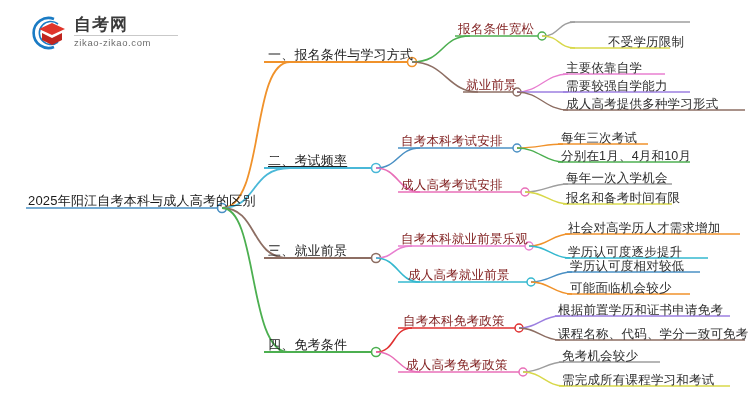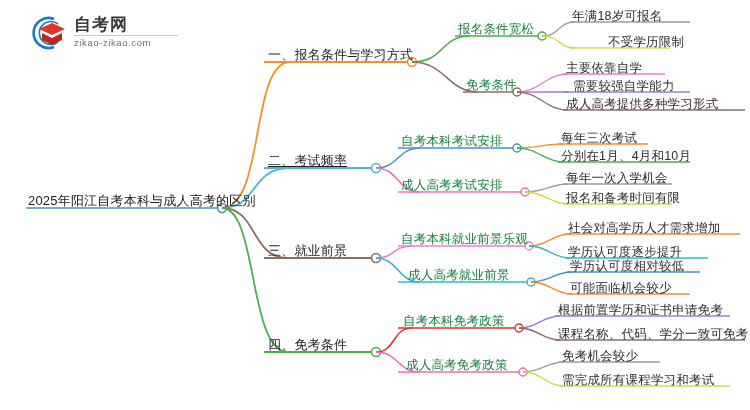--- a/index.html
+++ b/index.html
@@ -38,21 +38,21 @@
   .node-root {
     font-size: 13px;
     color: #1a1a1a;
   }
   .node-l1 {
     font-size: 13px;
     color: #222222;
   }
   .node-l2 {
     font-size: 12.5px;
-    color: #15803d;
+    color: #7f1d1d;
   }
   .node-l3 {
     font-size: 12.5px;
     color: #2d2d2d;
   }
   
   .logo-wrap {
     position: absolute;
     left: 28px;
     top: 12px;
@@ -203,26 +203,25 @@
     <div class="logo-text-cn">自考网</div>
     <div class="logo-rule"></div>
     <div class="logo-text-en">zikao-zikao.com</div>
   </div>
 
   <div class="node-label node-root" style="left:28px; top:194px;">2025年阳江自考本科与成人高考的区别</div>
 
   <div class="node-label node-l1" style="left:268px; top:48px;">一、报名条件与学习方式</div>
 
   <div class="node-label node-l2" style="left:458px; top:22px;">报名条件宽松</div>
-  <div class="node-label node-l3" style="left:572px; top:9px;">年满18岁可报名</div>
   <div class="node-label node-l3" style="left:572px; top:35px;margin-left:36px;">不受学历限制</div>
 
-  <div class="node-label node-l2" style="left:466px; top:78px;">免考条件</div>
+  <div class="node-label node-l2" style="left:466px; top:78px;">就业前景</div>
   <div class="node-label node-l3" style="left:566px; top:61px;">主要依靠自学</div>
-  <div class="node-label node-l3" style="left:566px; top:79px;margin-left:7px;">需要较强自学能力</div>
+  <div class="node-label node-l3" style="left:566px; top:79px;">需要较强自学能力</div>
   <div class="node-label node-l3" style="left:566px; top:97px;">成人高考提供多种学习形式</div>
 
   <div class="node-label node-l1" style="left:268px; top:154px;text-decoration:underline;">二、考试频率</div>
 
   <div class="node-label node-l2" style="left:401px; top:134px;">自考本科考试安排</div>
   <div class="node-label node-l3" style="left:561px; top:131px;">每年三次考试</div>
   <div class="node-label node-l3" style="left:561px; top:149px;">分别在1月、4月和10月</div>
 
   <div class="node-label node-l2" style="left:401px; top:178px;">成人高考考试安排</div>
   <div class="node-label node-l3" style="left:566px; top:171px;">每年一次入学机会</div>

